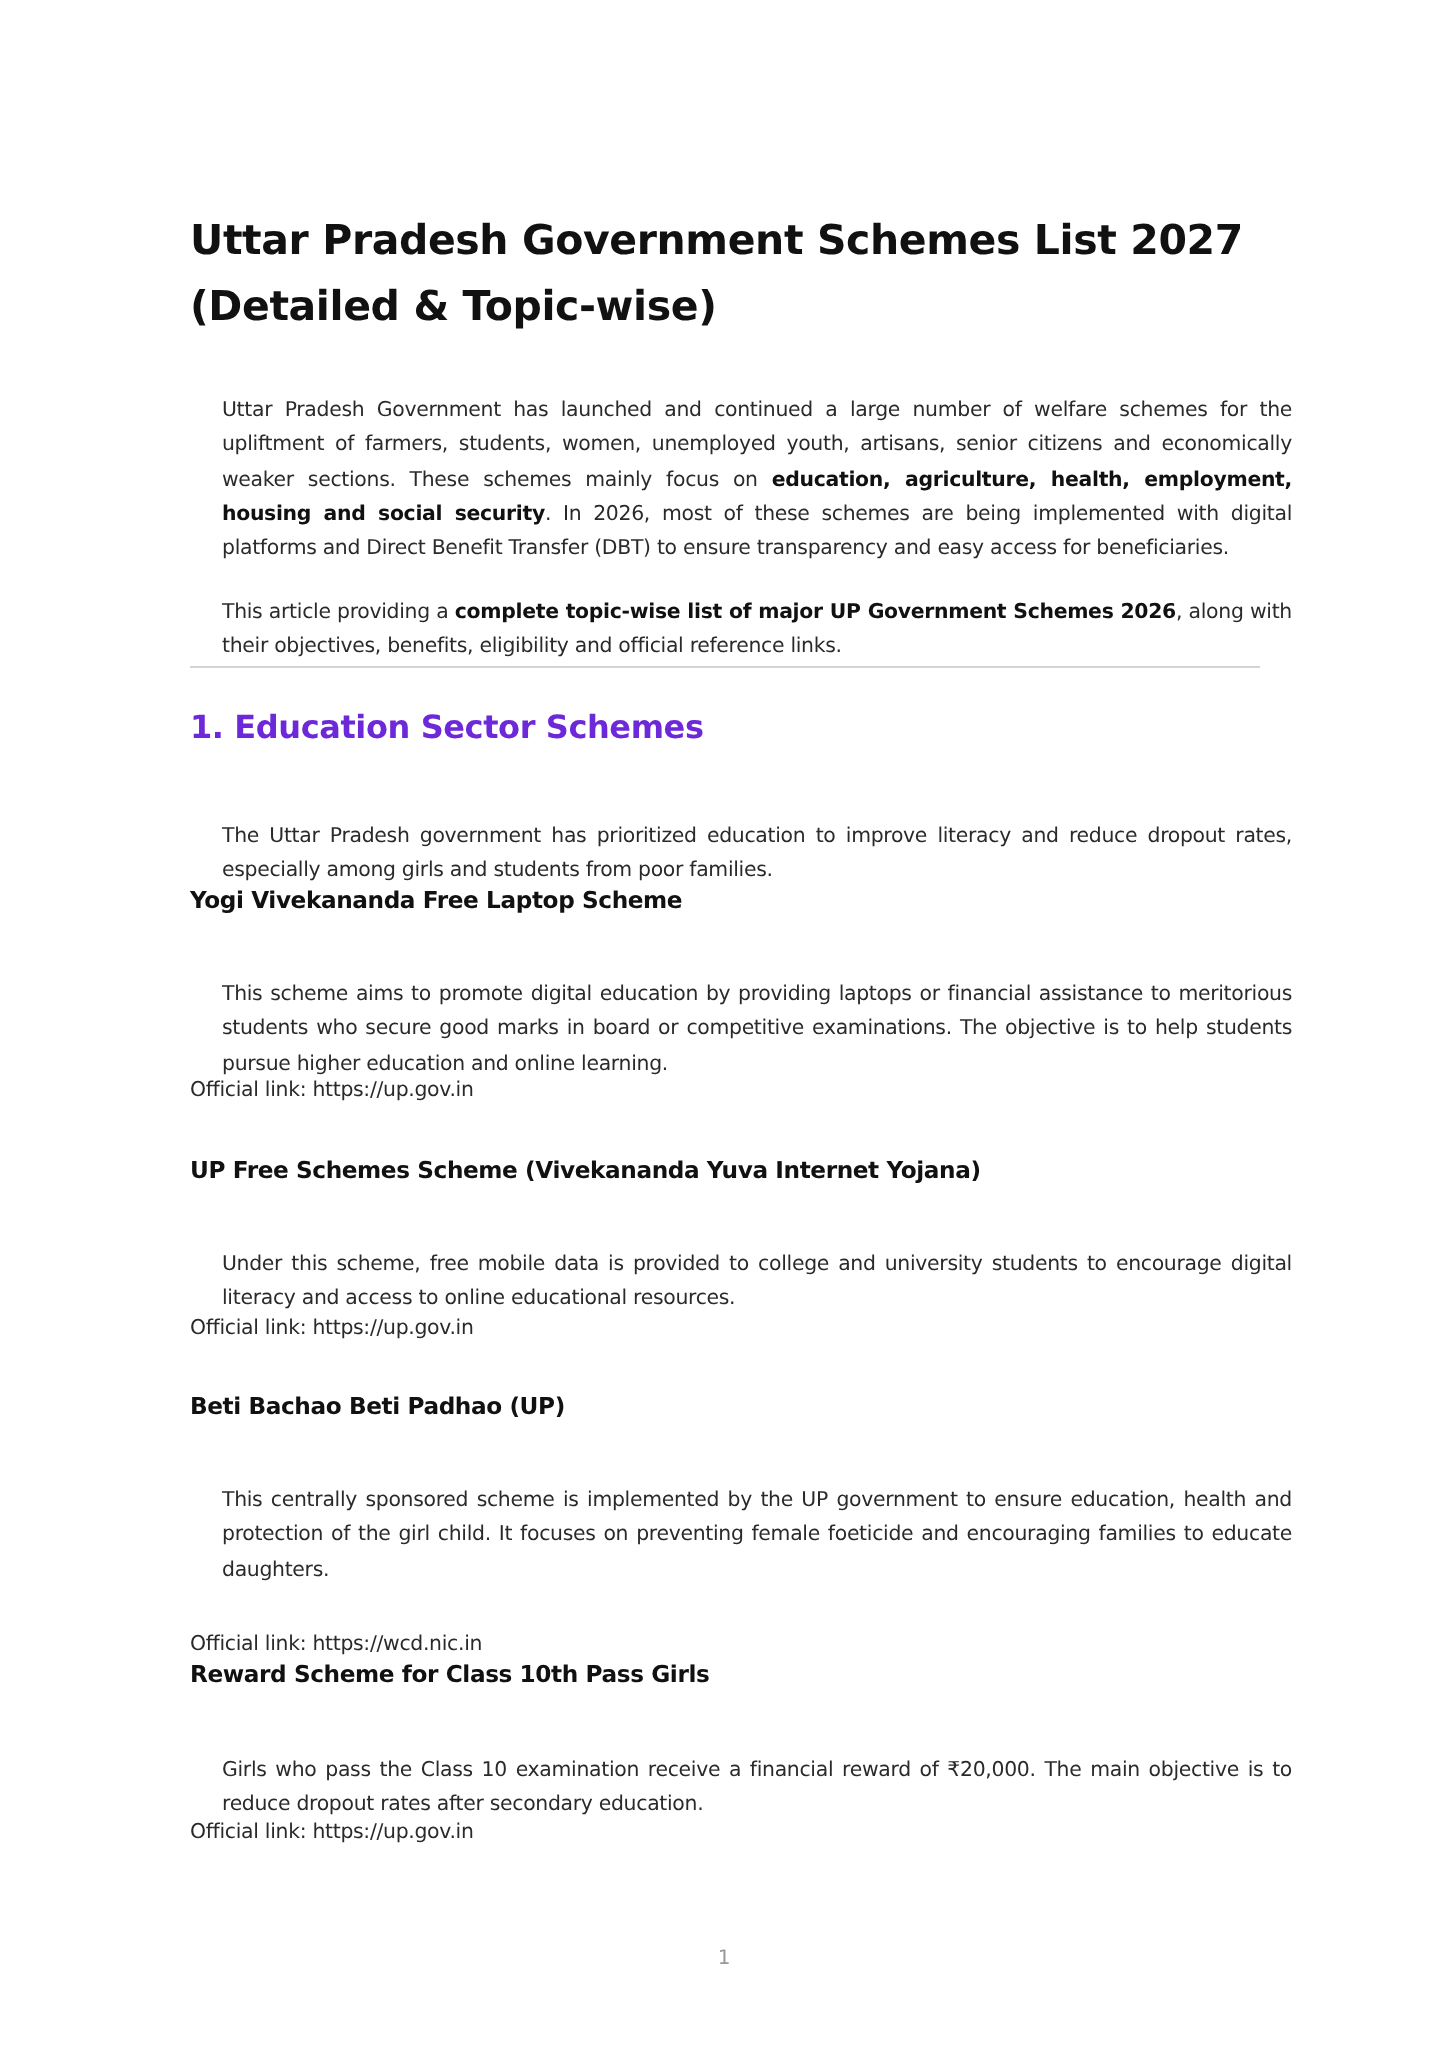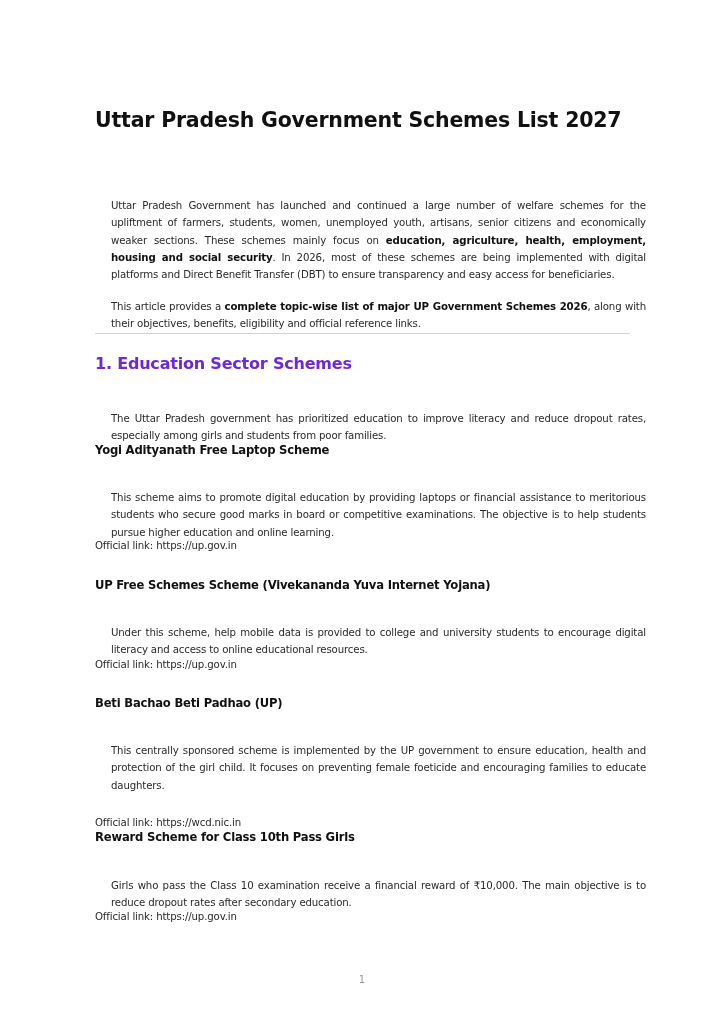--- a/index.html
+++ b/index.html
@@ -16,42 +16,43 @@
     .h3 { position: absolute; left: 0; margin: 0; font-size: 11.6px; font-weight: bold; color: #111; letter-spacing: -0.2px; }
     .link-line { position: absolute; left: 0; margin: 0; font-size: 10.2px; color: #2a2a2a; letter-spacing: -0.15px; }
     .page-num { position: absolute; top: 974px; left: 0; width: 724px; text-align: center; font-size: 10px; color: #999; }
   </style>
 </head>
 <body>
 
 <div class="page">
   <h1 class="title">
     <span>Uttar Pradesh Government Schemes List 2027</span><br>
+    <span>(Detailed &amp; Topic-wise)</span>
   </h1>
 
   <p class="para" style="top:181px;"><span>Uttar Pradesh Government has launched and continued a large number of welfare schemes for the upliftment of farmers, students, women, unemployed youth, artisans, senior citizens and economically weaker sections. These schemes mainly focus on </span><b>education, agriculture, health, employment, housing and social security</b><span>. In 2026, most of these schemes are being implemented with digital platforms and Direct Benefit Transfer (DBT) to ensure transparency and easy access for beneficiaries.</span></p>
 
-  <p class="para" style="top:282px;"><span>This article provides a </span><b>complete topic-wise list of major UP Government Schemes 2026</b><span>, along with their objectives, benefits, eligibility and official reference links.</span></p>
+  <p class="para" style="top:282px;"><span>This article providing a </span><b>complete topic-wise list of major UP Government Schemes 2026</b><span>, along with their objectives, benefits, eligibility and official reference links.</span></p>
 
   <div class="divider"></div>
 
   <h2 class="h2">1. Education Sector Schemes</h2>
 
   <p class="para" style="top:394px;">The Uttar Pradesh government has prioritized education to improve literacy and reduce dropout rates, especially among girls and students from poor families.</p>
 
-  <h3 class="h3" style="top:443px;">Yogi Adityanath Free Laptop Scheme</h3>
+  <h3 class="h3" style="top:443px;">Yogi Vivekananda Free Laptop Scheme</h3>
   <p class="para" style="top:473px;">This scheme aims to promote digital education by providing laptops or financial assistance to meritorious students who secure good marks in board or competitive examinations. The objective is to help students pursue higher education and online learning.</p>
   <p class="link-line" style="top:540px;">Official link: https://up.gov.in</p>
 
   <h3 class="h3" style="top:578px;">UP Free Schemes Scheme (Vivekananda Yuva Internet Yojana)</h3>
-  <p class="para" style="top:608px;">Under this scheme, help mobile data is provided to college and university students to encourage digital literacy and access to online educational resources.</p>
+  <p class="para" style="top:608px;">Under this scheme, free mobile data is provided to college and university students to encourage digital literacy and access to online educational resources.</p>
   <p class="link-line" style="top:659px;">Official link: https://up.gov.in</p>
 
   <h3 class="h3" style="top:696px;">Beti Bachao Beti Padhao (UP)</h3>
   <p class="para" style="top:726px;">This centrally sponsored scheme is implemented by the UP government to ensure education, health and protection of the girl child. It focuses on preventing female foeticide and encouraging families to educate daughters.</p>
   <p class="link-line" style="top:794px;margin-top:23px;">Official link: https://wcd.nic.in</p>
 
   <h3 class="h3" style="top:830px;">Reward Scheme for Class 10th Pass Girls</h3>
-  <p class="para" style="top:861px;">Girls who pass the Class 10 examination receive a financial reward of ₹10,000. The main objective is to reduce dropout rates after secondary education.</p>
+  <p class="para" style="top:861px;">Girls who pass the Class 10 examination receive a financial reward of ₹20,000. The main objective is to reduce dropout rates after secondary education.</p>
   <p class="link-line" style="top:911px;">Official link: https://up.gov.in</p>
 </div>
 
 <div class="page-num">1</div>
 
 </body></html>

